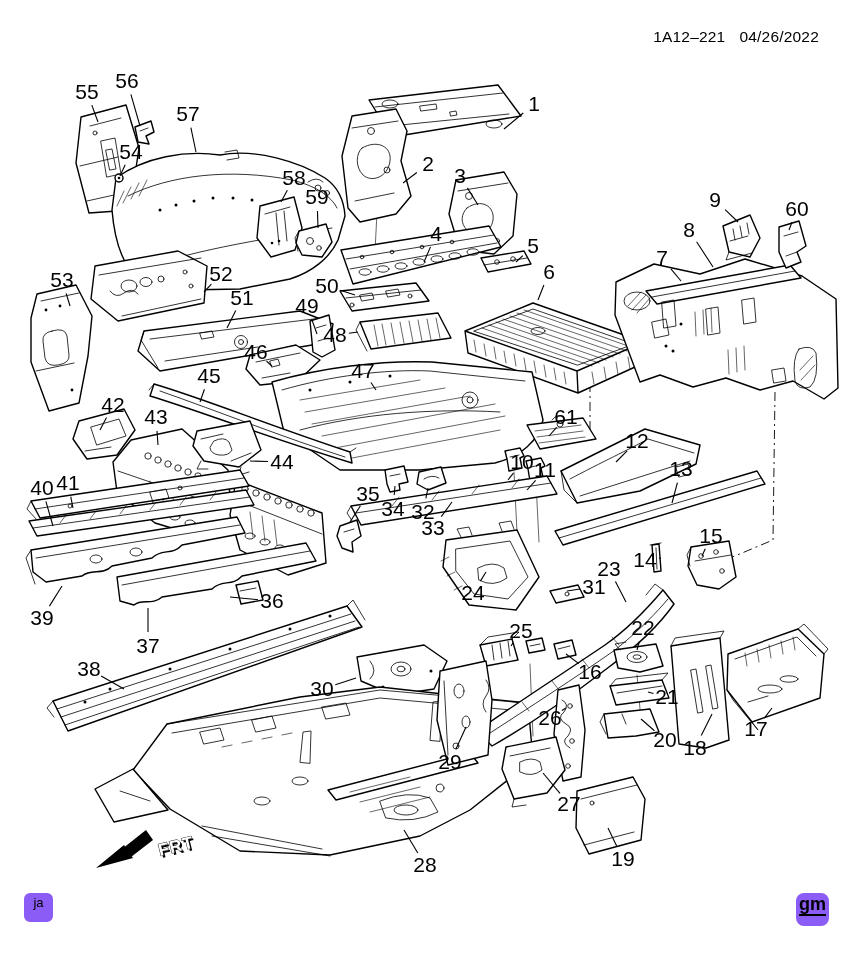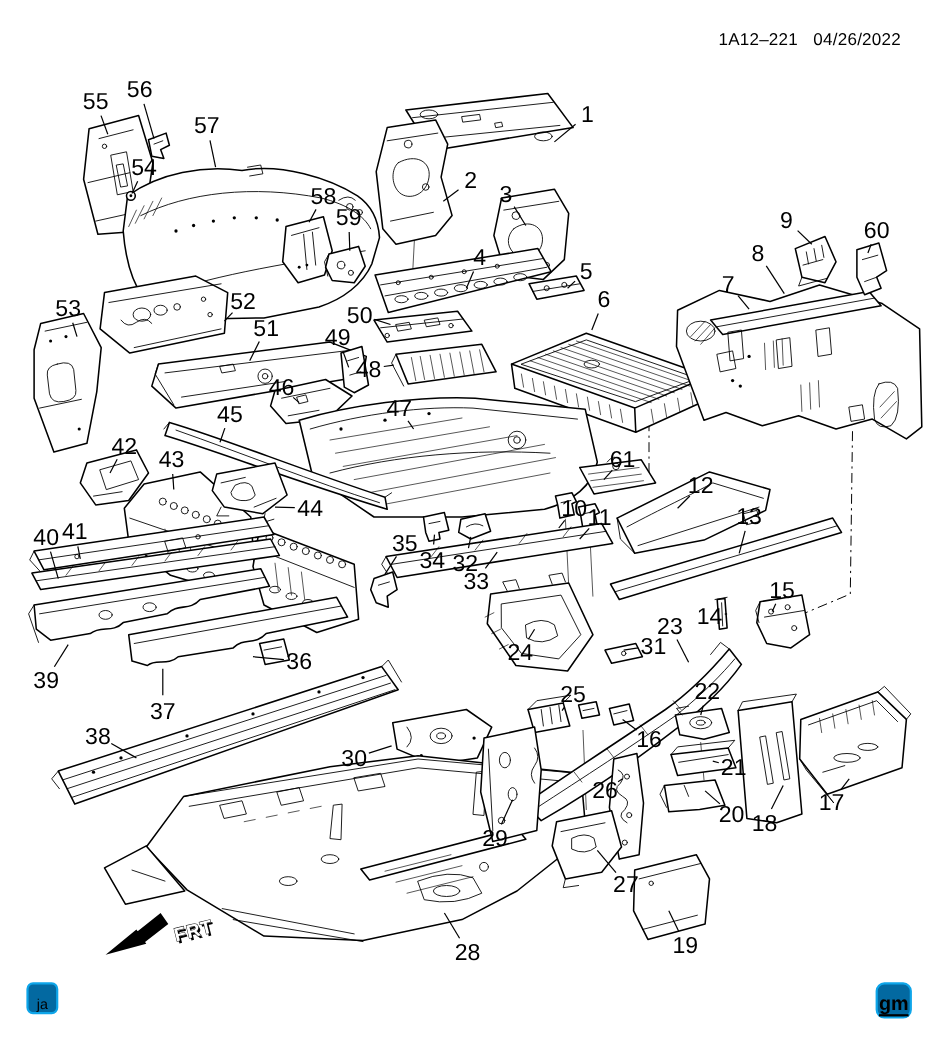--- a/index.html
+++ b/index.html
@@ -9,22 +9,22 @@
   .header .code{margin-right:14px;}
   #art{position:absolute;left:0;top:0;}
   .p{fill:#fff;stroke:#000;stroke-width:1.4;stroke-linejoin:round;stroke-linecap:round;}
   .d{fill:none;stroke:#000;stroke-width:0.8;stroke-linejoin:round;stroke-linecap:round;}
   .t{fill:none;stroke:#000;stroke-width:0.6;stroke-linecap:round;}
   .k{fill:#000;stroke:none;}
   .dd{fill:none;stroke:#000;stroke-width:0.9;stroke-dasharray:9 4 2 4;}
   .leader{stroke:#000;stroke-width:1.1;}
   .callout{font-family:"Liberation Sans",sans-serif;font-size:21px;fill:#000;text-anchor:middle;}
   .frt-text{font-size:17px;font-weight:bold;letter-spacing:1px;font-family:"Liberation Sans",sans-serif;}
-  .badge{position:absolute;border:2px solid #0ea5e9;border-radius:6px;display:flex;
-         align-items:flex-end;justify-content:center;background:#0369a1;}
+  .badge{position:absolute;border:2px solid #8b5cf6;border-radius:6px;display:flex;
+         align-items:flex-start;justify-content:center;background:#8b5cf6;}
   .badge-left{left:24px;bottom:38px;width:25px;height:25px;font-size:13px;}
   .badge-right{right:22px;bottom:34px;width:29px;height:29px;border-radius:8px;border-width:2.5px;}
   .badge-right span{font-weight:bold;font-size:18px;line-height:1;border-bottom:2px solid #000;padding-bottom:1px;}
 </style>
 </head>
 <body>
 
 <div class="page">
 
   <div class="header">

